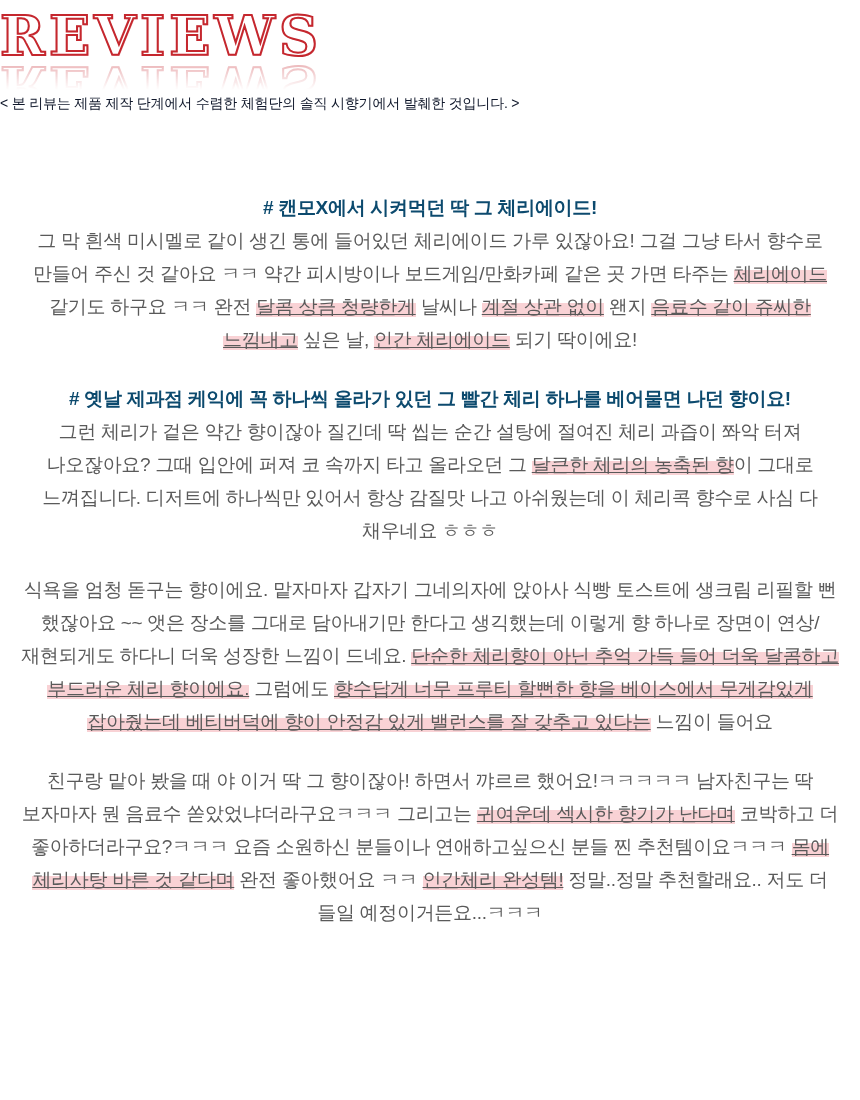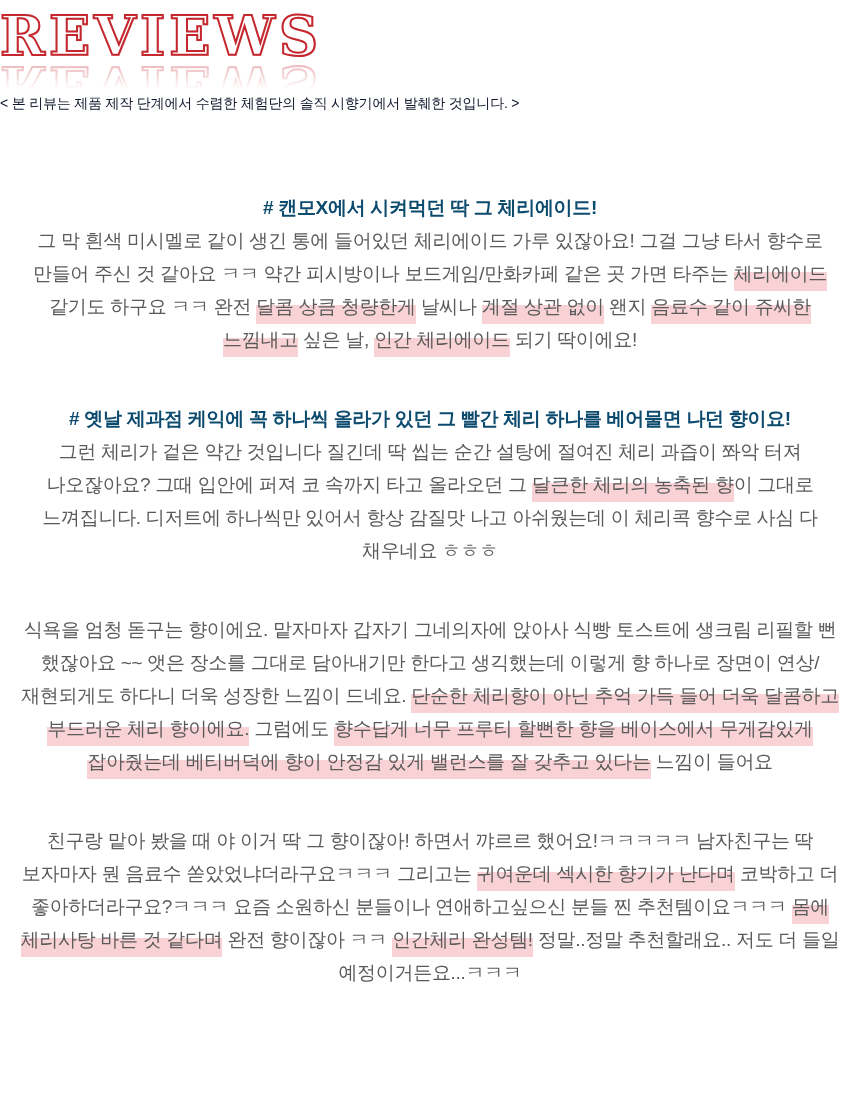--- a/index.html
+++ b/index.html
@@ -40,41 +40,42 @@
     color: #0f172a;
     letter-spacing: -0.2px;
   }
 
   
   main {
     width: 826px;
     margin: 78px auto 0;
     text-align: center;
   }
-  .review + .review { margin-top: 46px; }
+  .review + .review { margin-top: 26px; }
   .review-title {
     font-size: 19px;
     font-weight: 700;
     color: #0c4a6e;
     line-height: 33px;
     letter-spacing: -0.3px;
   }
   .review-body {
     font-size: 19px;
     font-weight: 400;
     color: #5a5a5a;
     line-height: 33px;
     letter-spacing: -0.3px;
     word-break: keep-all;
   }
   .hl {
     background: linear-gradient(to top, #f9d2d5 68%, rgba(249,210,213,0) 68%);
-    padding-bottom: 7px;
+    padding-bottom: 0;
     -webkit-box-decoration-break: clone;
     box-decoration-break: clone;
+    text-decoration: underline;
   }
 </style>
 </head>
 <body>
 
 <div class="page">
   <header>
     <h1 class="logo">
       <span class="logo-text">REVIEWS</span>
       <span class="logo-reflection" aria-hidden="true">REVIEWS</span>
@@ -83,24 +84,24 @@
   </header>
 
   <main id="reviews-list">
   <section class="review">
     <h2 class="review-title"># 캔모X에서 시켜먹던 딱 그 체리에이드!</h2>
     <p class="review-body"><span>그 막 흰색 미시멜로 같이 생긴 통에 들어있던 체리에이드 가루 있잖아요! 그걸 그냥 타서 향수로 만들어 주신 것 같아요 ㅋㅋ 약간 피시방이나 보드게임/만화카페 같은 곳 가면 타주는 </span><span class="hl">체리에이드</span><span> 같기도 하구요 ㅋㅋ 완전 </span><span class="hl">달콤 상큼 청량한게</span><span> 날씨나 </span><span class="hl">계절 상관 없이</span><span> 왠지 </span><span class="hl">음료수 같이 쥬씨한 느낌내고</span><span> 싶은 날, </span><span class="hl">인간 체리에이드</span><span> 되기 딱이에요!</span></p>
   </section>
 
   <section class="review">
     <h2 class="review-title"># 옛날 제과점 케익에 꼭 하나씩 올라가 있던 그 빨간 체리 하나를 베어물면 나던 향이요!</h2>
-    <p class="review-body"><span>그런 체리가 겉은 약간 것입니다 질긴데 딱 씹는 순간 설탕에 절여진 체리 과즙이 쫘악 터져 나오잖아요? 그때 입안에 퍼져 코 속까지 타고 올라오던 그 </span><span class="hl">달큰한 체리의 농축된 향</span><span>이 그대로 느껴집니다. 디저트에 하나씩만 있어서 항상 감질맛 나고 아쉬웠는데 이 체리콕 향수로 사심 다 채우네요 ㅎㅎㅎ</span></p>
+    <p class="review-body"><span>그런 체리가 겉은 약간 향이잖아 질긴데 딱 씹는 순간 설탕에 절여진 체리 과즙이 쫘악 터져 나오잖아요? 그때 입안에 퍼져 코 속까지 타고 올라오던 그 </span><span class="hl">달큰한 체리의 농축된 향</span><span>이 그대로 느껴집니다. 디저트에 하나씩만 있어서 항상 감질맛 나고 아쉬웠는데 이 체리콕 향수로 사심 다 채우네요 ㅎㅎㅎ</span></p>
   </section>
 
   <section class="review">
     <p class="review-body"><span>식욕을 엄청 돋구는 향이에요. 맡자마자 갑자기 그네의자에 앉아사 식빵 토스트에 생크림 리필할 뻔 했잖아요 ~~ 앳은 장소를 그대로 담아내기만 한다고 생긱했는데 이렇게 향 하나로 장면이 연상/재현되게도 하다니 더욱 성장한 느낌이 드네요. </span><span class="hl">단순한 체리향이 아닌 추억 가득 들어 더욱 달콤하고 부드러운 체리 향이에요.</span><span> 그럼에도 </span><span class="hl">향수답게 너무 프루티 할뻔한 향을 베이스에서 무게감있게 잡아줬는데 베티버덕에 향이 안정감 있게 밸런스를 잘 갖추고 있다는</span><span> 느낌이 들어요</span></p>
   </section>
 
   <section class="review">
-    <p class="review-body"><span>친구랑 맡아 봤을 때 야 이거 딱 그 향이잖아! 하면서 꺄르르 했어요!ㅋㅋㅋㅋㅋ 남자친구는 딱 보자마자 뭔 음료수 쏟았었냐더라구요ㅋㅋㅋ 그리고는 </span><span class="hl">귀여운데 섹시한 향기가 난다며</span><span> 코박하고 더 좋아하더라구요?ㅋㅋㅋ 요즘 소원하신 분들이나 연애하고싶으신 분들 찐 추천템이요ㅋㅋㅋ </span><span class="hl">몸에 체리사탕 바른 것 같다며</span><span> 완전 향이잖아 ㅋㅋ </span><span class="hl">인간체리 완성템!</span><span> 정말..정말 추천할래요.. 저도 더 들일 예정이거든요...ㅋㅋㅋ</span></p>
+    <p class="review-body"><span>친구랑 맡아 봤을 때 야 이거 딱 그 향이잖아! 하면서 꺄르르 했어요!ㅋㅋㅋㅋㅋ 남자친구는 딱 보자마자 뭔 음료수 쏟았었냐더라구요ㅋㅋㅋ 그리고는 </span><span class="hl">귀여운데 섹시한 향기가 난다며</span><span> 코박하고 더 좋아하더라구요?ㅋㅋㅋ 요즘 소원하신 분들이나 연애하고싶으신 분들 찐 추천템이요ㅋㅋㅋ </span><span class="hl">몸에 체리사탕 바른 것 같다며</span><span> 완전 좋아했어요 ㅋㅋ </span><span class="hl">인간체리 완성템!</span><span> 정말..정말 추천할래요.. 저도 더 들일 예정이거든요...ㅋㅋㅋ</span></p>
   </section>
 </main>
 </div>
 
 </body></html>

